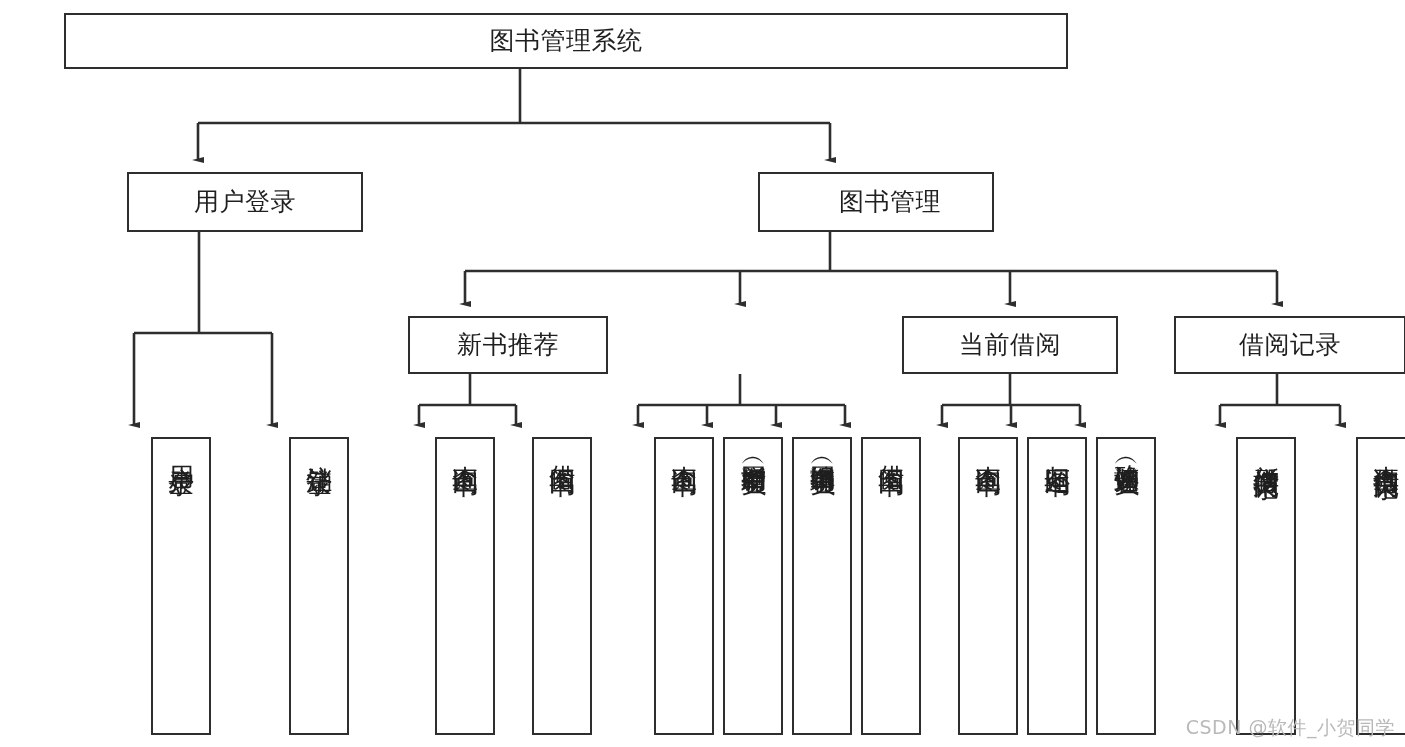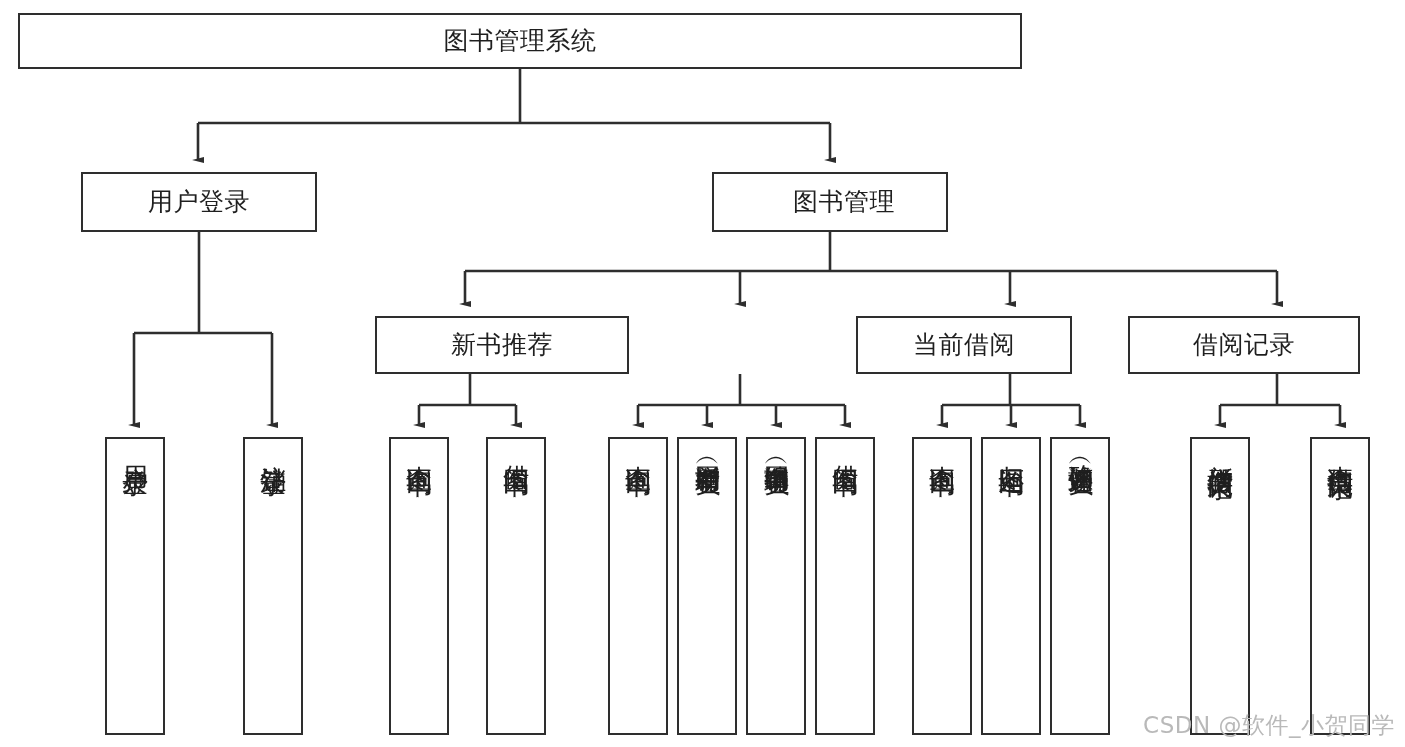--- a/index.html
+++ b/index.html
@@ -28,20 +28,21 @@
   .node {
     position: absolute;
     box-sizing: border-box;
     border: 2px solid #2e2e2e;
     background: #ffffff;
     display: flex;
     align-items: center;
     justify-content: center;
     color: #1f1f1f;
     z-index: 2;
+    margin-left: 46px;
   }
   .node-label {
     display: block;
     text-align: center;
     line-height: 1.12;
     letter-spacing: 0.5px;
   }
   .node.horizontal .node-label {
     font-size: 25px;
   }
@@ -59,21 +60,21 @@
     white-space: nowrap;
   }
   .node.vertical.long .node-label {
     font-size: 25px;
     letter-spacing: 1px;
   }
   .watermark {
     position: absolute;
     right: 10px;
     bottom: 6px;
-    font-size: 23px;
+    font-size: 19px;
     color: #b9b9b9;
     white-space: nowrap;
     z-index: 5;
     letter-spacing: 0.5px;
   }
 </style>
 </head>
 <body>
 
 <div id="diagram-root">
@@ -147,21 +148,21 @@
     <span class="node-label">图书管理系统</span>
   </div>
 
   <div class="node horizontal" style="left:81px; top:172px; width:236px; height:60px;">
     <span class="node-label">用户登录</span>
   </div>
   <div class="node horizontal" style="left:712px; top:172px; width:236px; height:60px;padding-left:28px;">
     <span class="node-label">图书管理</span>
   </div>
 
-  <div class="node horizontal" style="left:375px; top:316px; width:254px; height:58px;">
+  <div class="node horizontal" style="left:362px; top:316px; width:200px; height:58px;">
     <span class="node-label">新书推荐</span>
   </div>
   <div class="node horizontal" style="left:856px; top:316px; width:216px; height:58px;">
     <span class="node-label">当前借阅</span>
   </div>
   <div class="node horizontal" style="left:1128px; top:316px; width:232px; height:58px;">
     <span class="node-label">借阅记录</span>
   </div>
 
   <div class="node vertical" style="left:105px; top:437px; width:60px; height:298px;">

